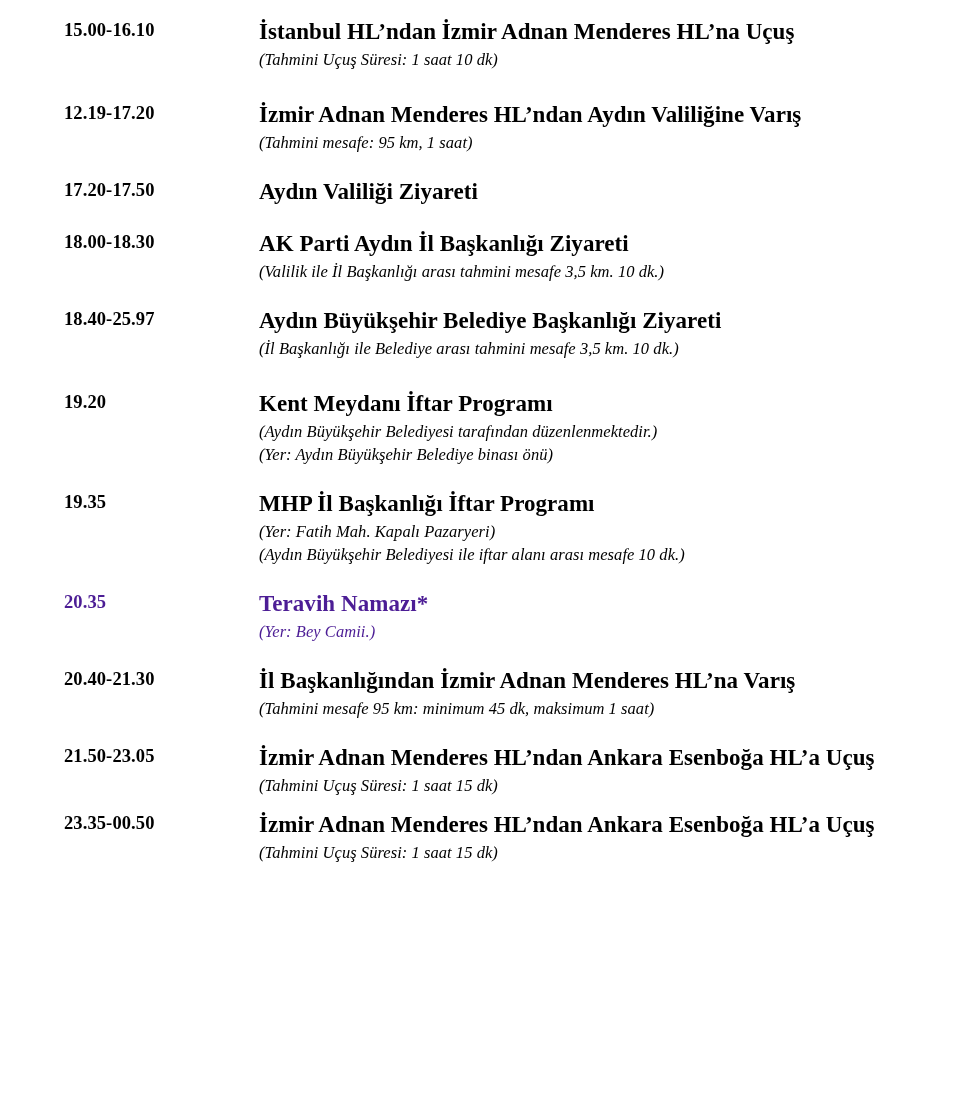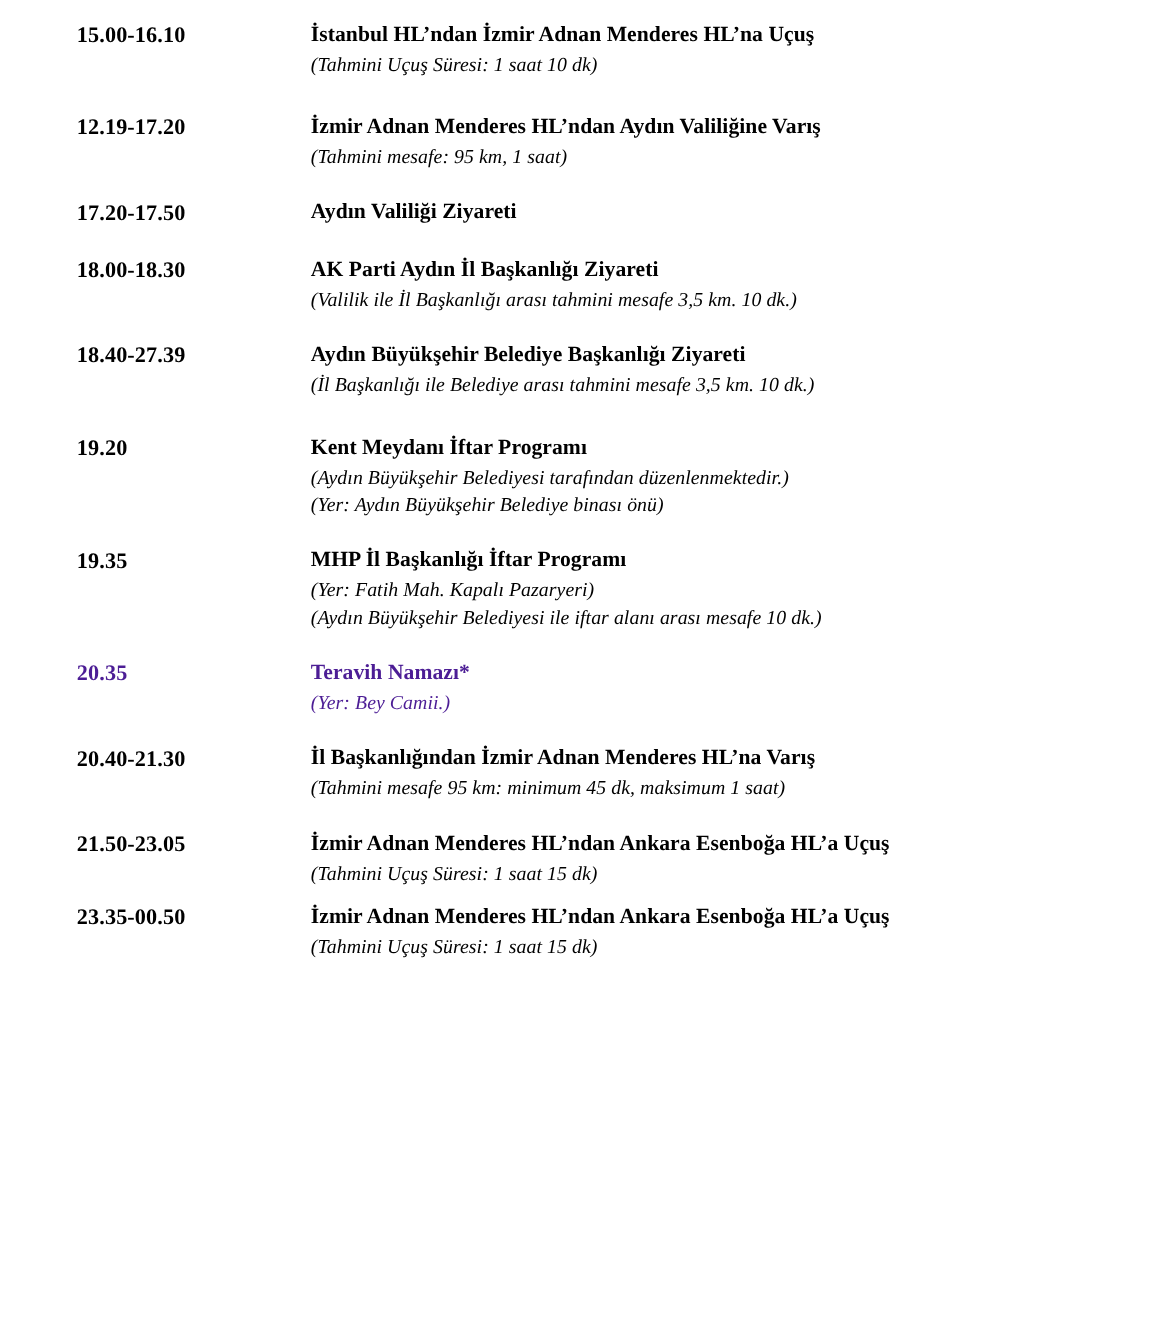--- a/index.html
+++ b/index.html
@@ -29,21 +29,21 @@
     font-size: 18.5px;
     line-height: 1.28;
     letter-spacing: 0.1px;
     padding-top: 1px;
   }
   .body {
     flex: 1 1 auto;
   }
   .title {
     font-weight: bold;
-    font-size: 18px;
+    font-size: 23px;
     line-height: 1.22;
     letter-spacing: 0.05px;
   }
   .note {
     font-style: italic;
     font-size: 16.5px;
     line-height: 1.33;
     margin-top: 3px;
     letter-spacing: 0.05px;
   }
@@ -85,21 +85,21 @@
       </div>
     </div>
     <div class="row gap-md">
       <div class="time">18.00-18.30</div>
       <div class="body">
         <div class="title">AK Parti Aydın İl Başkanlığı Ziyareti</div>
         <div class="note">(Valilik ile İl Başkanlığı arası tahmini mesafe 3,5 km. 10 dk.)</div>
       </div>
     </div>
     <div class="row gap-lg">
-      <div class="time">18.40-27.39</div>
+      <div class="time">18.40-25.97</div>
       <div class="body">
         <div class="title">Aydın Büyükşehir Belediye Başkanlığı Ziyareti</div>
         <div class="note">(İl Başkanlığı ile Belediye arası tahmini mesafe 3,5 km. 10 dk.)</div>
       </div>
     </div>
     <div class="row gap-md">
       <div class="time">19.20</div>
       <div class="body">
         <div class="title">Kent Meydanı İftar Programı</div>
         <div class="note">(Aydın Büyükşehir Belediyesi tarafından düzenlenmektedir.)</div>

